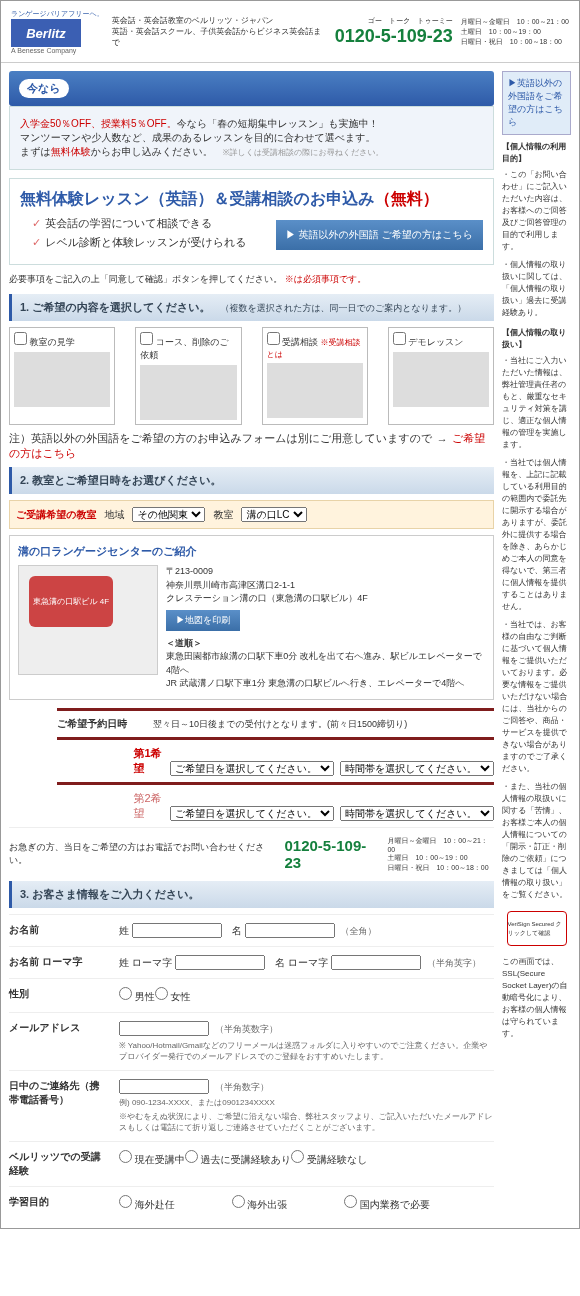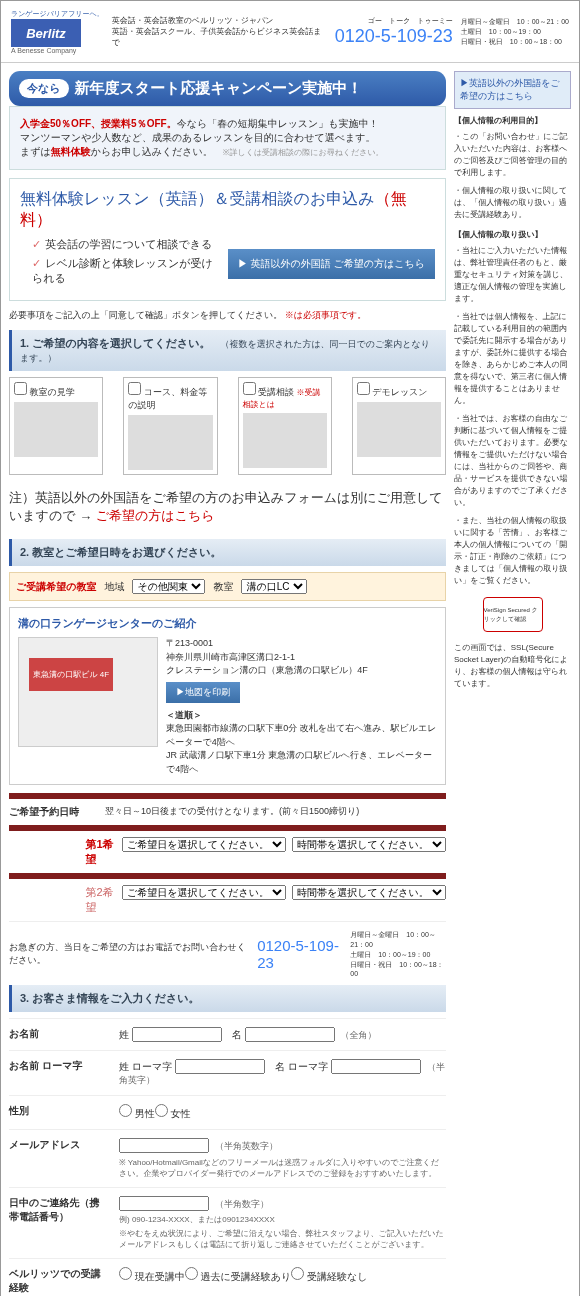--- a/index.html
+++ b/index.html
@@ -3,65 +3,65 @@
 <meta charset="utf-8">
 <style>
 * { margin: 0; padding: 0; box-sizing: border-box; }
 body { font-family: "Hiragino Kaku Gothic Pro", Meiryo, sans-serif; font-size: 11px; color: #333; background: #fff; }
 .page { width: 580px; border: 1px solid #999; }
 .header { display: flex; padding: 8px 10px; border-bottom: 1px solid #ccc; align-items: center; gap: 8px; }
 .logo { width: 70px; height: 28px; background: #3b5fb3; color: #fff; display: flex; align-items: center; justify-content: center; font-weight: bold; font-style: italic; font-size: 13px; }
 .logo-sub { font-size: 7px; color: #666; }
 .header-text { font-size: 8px; color: #333; flex: 1; }
 .phone-block { text-align: right; }
-.phone-num { font-size: 18px; font-weight: normal; color: #3b82f6; }
+.phone-num { font-size: 18px; font-weight: bold; color: #15803d; }
 .phone-hours { font-size: 7px; color: #333; }
 .main { display: flex; padding: 8px; gap: 8px; }
 .content { flex: 1; }
 .sidebar { width: 135px; }
 .sidebar-link { background: #e0ecf8; border: 1px solid #aac; padding: 5px; font-size: 9px; color: #2e5aa8; display: flex; align-items: center; margin-bottom: 6px; }
 .side-block { font-size: 8px; color: #333; line-height: 1.5; margin-bottom: 8px; }
 .side-title { font-weight: bold; margin-bottom: 4px; }
 .side-item { margin-bottom: 6px; }
 .verisign { width: 60px; height: 35px; border: 1px solid #c00; border-radius: 4px; margin: 10px auto; display: flex; align-items: center; justify-content: center; font-size: 6px; }
-.banner { background: linear-gradient(#4a7fc3, #2e5aa8); color: #fff; padding: 8px 10px; font-size: 15px; font-weight: bold; border-radius: 11px; display: flex; align-items: center; gap: 6px; }
+.banner { background: linear-gradient(#4a7fc3, #2e5aa8); color: #fff; padding: 8px 10px; font-size: 15px; font-weight: bold; border-radius: 3px; display: flex; align-items: center; gap: 6px; }
 .banner-tag { background: #fff; color: #2e5aa8; padding: 2px 8px; border-radius: 10px; font-size: 11px; }
 .promo { background: #f0f4fa; border: 1px solid #cdd; padding: 10px; font-size: 10px; margin-bottom: 8px; }
-.promo .red { color: #c00; font-weight: bold; }
+.promo .red { color: #c00; font-weight: normal; }
 .promo .small { font-size: 8px; color: #999; }
 .apply-box { border: 1px solid #cdd; padding: 10px; margin-bottom: 8px; }
-.apply-title { font-size: 16px; font-weight: normal; color: #2e5aa8; margin-bottom: 6px; }
+.apply-title { font-size: 16px; font-weight: bold; color: #2e5aa8; margin-bottom: 6px; }
 .apply-title .red { color: #c00; }
 .apply-row { display: flex; align-items: center; gap: 10px; margin-left: 12px; }
 .apply-list { flex: 1; }
 .apply-item { font-size: 11px; margin-bottom: 4px; }
 .apply-item::before { content: "✓"; color: #d66; margin-right: 4px; }
 .apply-btn { background: linear-gradient(#5a8fc8, #3b6fa8); color: #fff; padding: 8px 10px; border: none; font-size: 10px; line-height: 1.4; }
 .note { font-size: 9px; margin: 8px 0; }
 .note .red { color: #c00; }
 .section-bar { background: linear-gradient(#e5edf5, #cad9e9); padding: 6px 8px; font-size: 11px; font-weight: bold; color: #345; border-left: 3px solid #2e5aa8; margin-bottom: 6px; }
 .section-bar .sub { font-size: 9px; font-weight: normal; margin-left: 10px; }
 .options { display: flex; gap: 20px; margin-bottom: 6px; }
 .option { border: 1px solid #bbb; padding: 4px; flex: 1; }
 .option-label { font-size: 9px; margin-bottom: 3px; }
 .option-label .red { color: #c00; font-size: 8px; }
 .option-img { width: 100%; height: 55px; background: #ddd; }
-.note-line { font-size: 13px; color: #333; margin: 14px 0; }
+.note-line { font-size: 11px; color: #333; margin: 6px 0; font-family: Liberation Mono, monospace; }
 .note-line a { color: #c00; }
 .room-select { background: #fff3dd; border: 1px solid #e8d3a8; padding: 6px; margin-bottom: 6px; display: flex; align-items: center; gap: 8px; font-size: 10px; }
 .room-select select { font-size: 10px; }
 .school-box { border: 1px solid #ccc; padding: 8px; margin-bottom: 8px; }
 .school-title { font-size: 11px; font-weight: bold; color: #2e5aa8; margin-bottom: 6px; }
 .school-content { display: flex; gap: 8px; }
 .school-map { width: 140px; height: 110px; background: #eee; border: 1px solid #ccc; position: relative; }
-.map-label { background: #c44; color: #fff; font-size: 8px; padding: 11px 4px; position: absolute; top: 20px; left: 10px; }
+.map-label { background: #c44; color: #fff; font-size: 8px; padding: 20px 4px; position: absolute; top: 10px; left: 10px; border-radius: 6px; }
 .school-info { flex: 1; font-size: 9px; line-height: 1.5; }
 .school-btn { background: linear-gradient(#5a8fc8, #3b6fa8); color: #fff; border: none; padding: 4px 10px; font-size: 9px; margin-top: 4px; }
 .access-title { font-weight: bold; margin-top: 6px; }
-.schedule-row { display: flex; align-items: flex-start; gap: 6px; padding: 6px 0; border-top: 6px solid #7f1d1d; }
+.schedule-row { display: flex; align-items: flex-end; gap: 6px; padding: 6px 0; border-top: 3px solid #7f1d1d; margin-left: 48px; }
 .schedule-label { width: 90px; font-size: 10px; }
 .schedule-note { font-size: 9px; flex: 1; }
 .schedule-row select { font-size: 10px; }
 .contact-row { display: flex; align-items: center; padding: 8px 0; border-top: 1px solid #eee; gap: 6px; }
 .contact-text { font-size: 9px; }
 .form-row { display: flex; align-items: flex-start; padding: 8px 0; border-top: 1px solid #eee; gap: 10px; }
 .form-label { width: 100px; font-size: 10px; font-weight: bold; }
 .form-body { flex: 1; font-size: 10px; }
 .form-body input[type=text] { width: 90px; font-size: 10px; }
 .form-body .wide { width: 200px; }
@@ -92,21 +92,20 @@
       <div>月曜日～金曜日　10：00～21：00</div>
       <div>土曜日　10：00～19：00</div>
       <div>日曜日・祝日　10：00～18：00</div>
     </div>
   </div>
 
   <div class="main">
     <div class="content">
       <div class="banner">
         <span class="banner-tag">今なら</span>
-        <span>新年度スタート応援キャンペーン実施中！</span>
       </div>
       <div class="promo">
         <div><span class="red">入学金50％OFF、授業料5％OFF。</span><span>今なら「春の短期集中レッスン」も実施中！</span></div>
         <div>マンツーマンや少人数など、成果のあるレッスンを目的に合わせて選べます。</div>
         <div><span>まずは</span><span class="red">無料体験</span><span>からお申し込みください。</span>　<span class="small">※詳しくは受講相談の際にお尋ねください。</span></div>
       </div>
       <div class="apply-box">
         <div class="apply-title"><span>無料体験レッスン（英語）＆受講相談のお申込み</span><span class="red">（無料）</span></div>
         <div class="apply-row">
           <div class="apply-list">
@@ -119,21 +118,21 @@
       </div>
       <div class="note"><span>必要事項をご記入の上「同意して確認」ボタンを押してください。</span> <span class="red">※は必須事項です。</span></div>
 
       <div class="section-bar"><span>1. ご希望の内容を選択してください。</span><span class="sub">（複数を選択された方は、同一日でのご案内となります。）</span></div>
       <div class="options">
         <div class="option">
             <div class="option-label"><input type="checkbox" style=""> <span>教室の見学</span></div>
             <div class="option-img"></div>
           </div>
         <div class="option">
-            <div class="option-label"><input type="checkbox" style=""> <span>コース、料金等の説明</span></div>
+            <div class="option-label"><input type="checkbox" style=""> <span>コース、削除のご依頼</span></div>
             <div class="option-img"></div>
           </div>
         <div class="option">
             <div class="option-label"><input type="checkbox" style=""> <span>受講相談</span> <span class="red">※受講相談とは</span></div>
             <div class="option-img"></div>
           </div>
         <div class="option">
             <div class="option-label"><input type="checkbox" style=""> <span>デモレッスン</span></div>
             <div class="option-img"></div>
           </div>
@@ -148,21 +147,21 @@
         <span>教室</span>
         <select><option>溝の口LC</option></select>
       </div>
       <div class="school-box">
         <div class="school-title">溝の口ランゲージセンターのご紹介</div>
         <div class="school-content">
           <div class="school-map">
               <div class="map-label">東急溝の口駅ビル 4F</div>
             </div>
           <div class="school-info">
-            <div>〒213-0001</div>
+            <div>〒213-0009</div>
             <div>神奈川県川崎市高津区溝口2-1-1</div>
             <div>クレステーション溝の口（東急溝の口駅ビル）4F</div>
             <button class="school-btn">▶地図を印刷</button>
             <div class="access-title">＜道順＞</div>
             <div>東急田園都市線溝の口駅下車0分 改札を出て右へ進み、駅ビルエレベーターで4階へ</div>
             <div>JR 武蔵溝ノ口駅下車1分 東急溝の口駅ビルへ行き、エレベーターで4階へ</div>
           </div>
         </div>
       </div>
 

